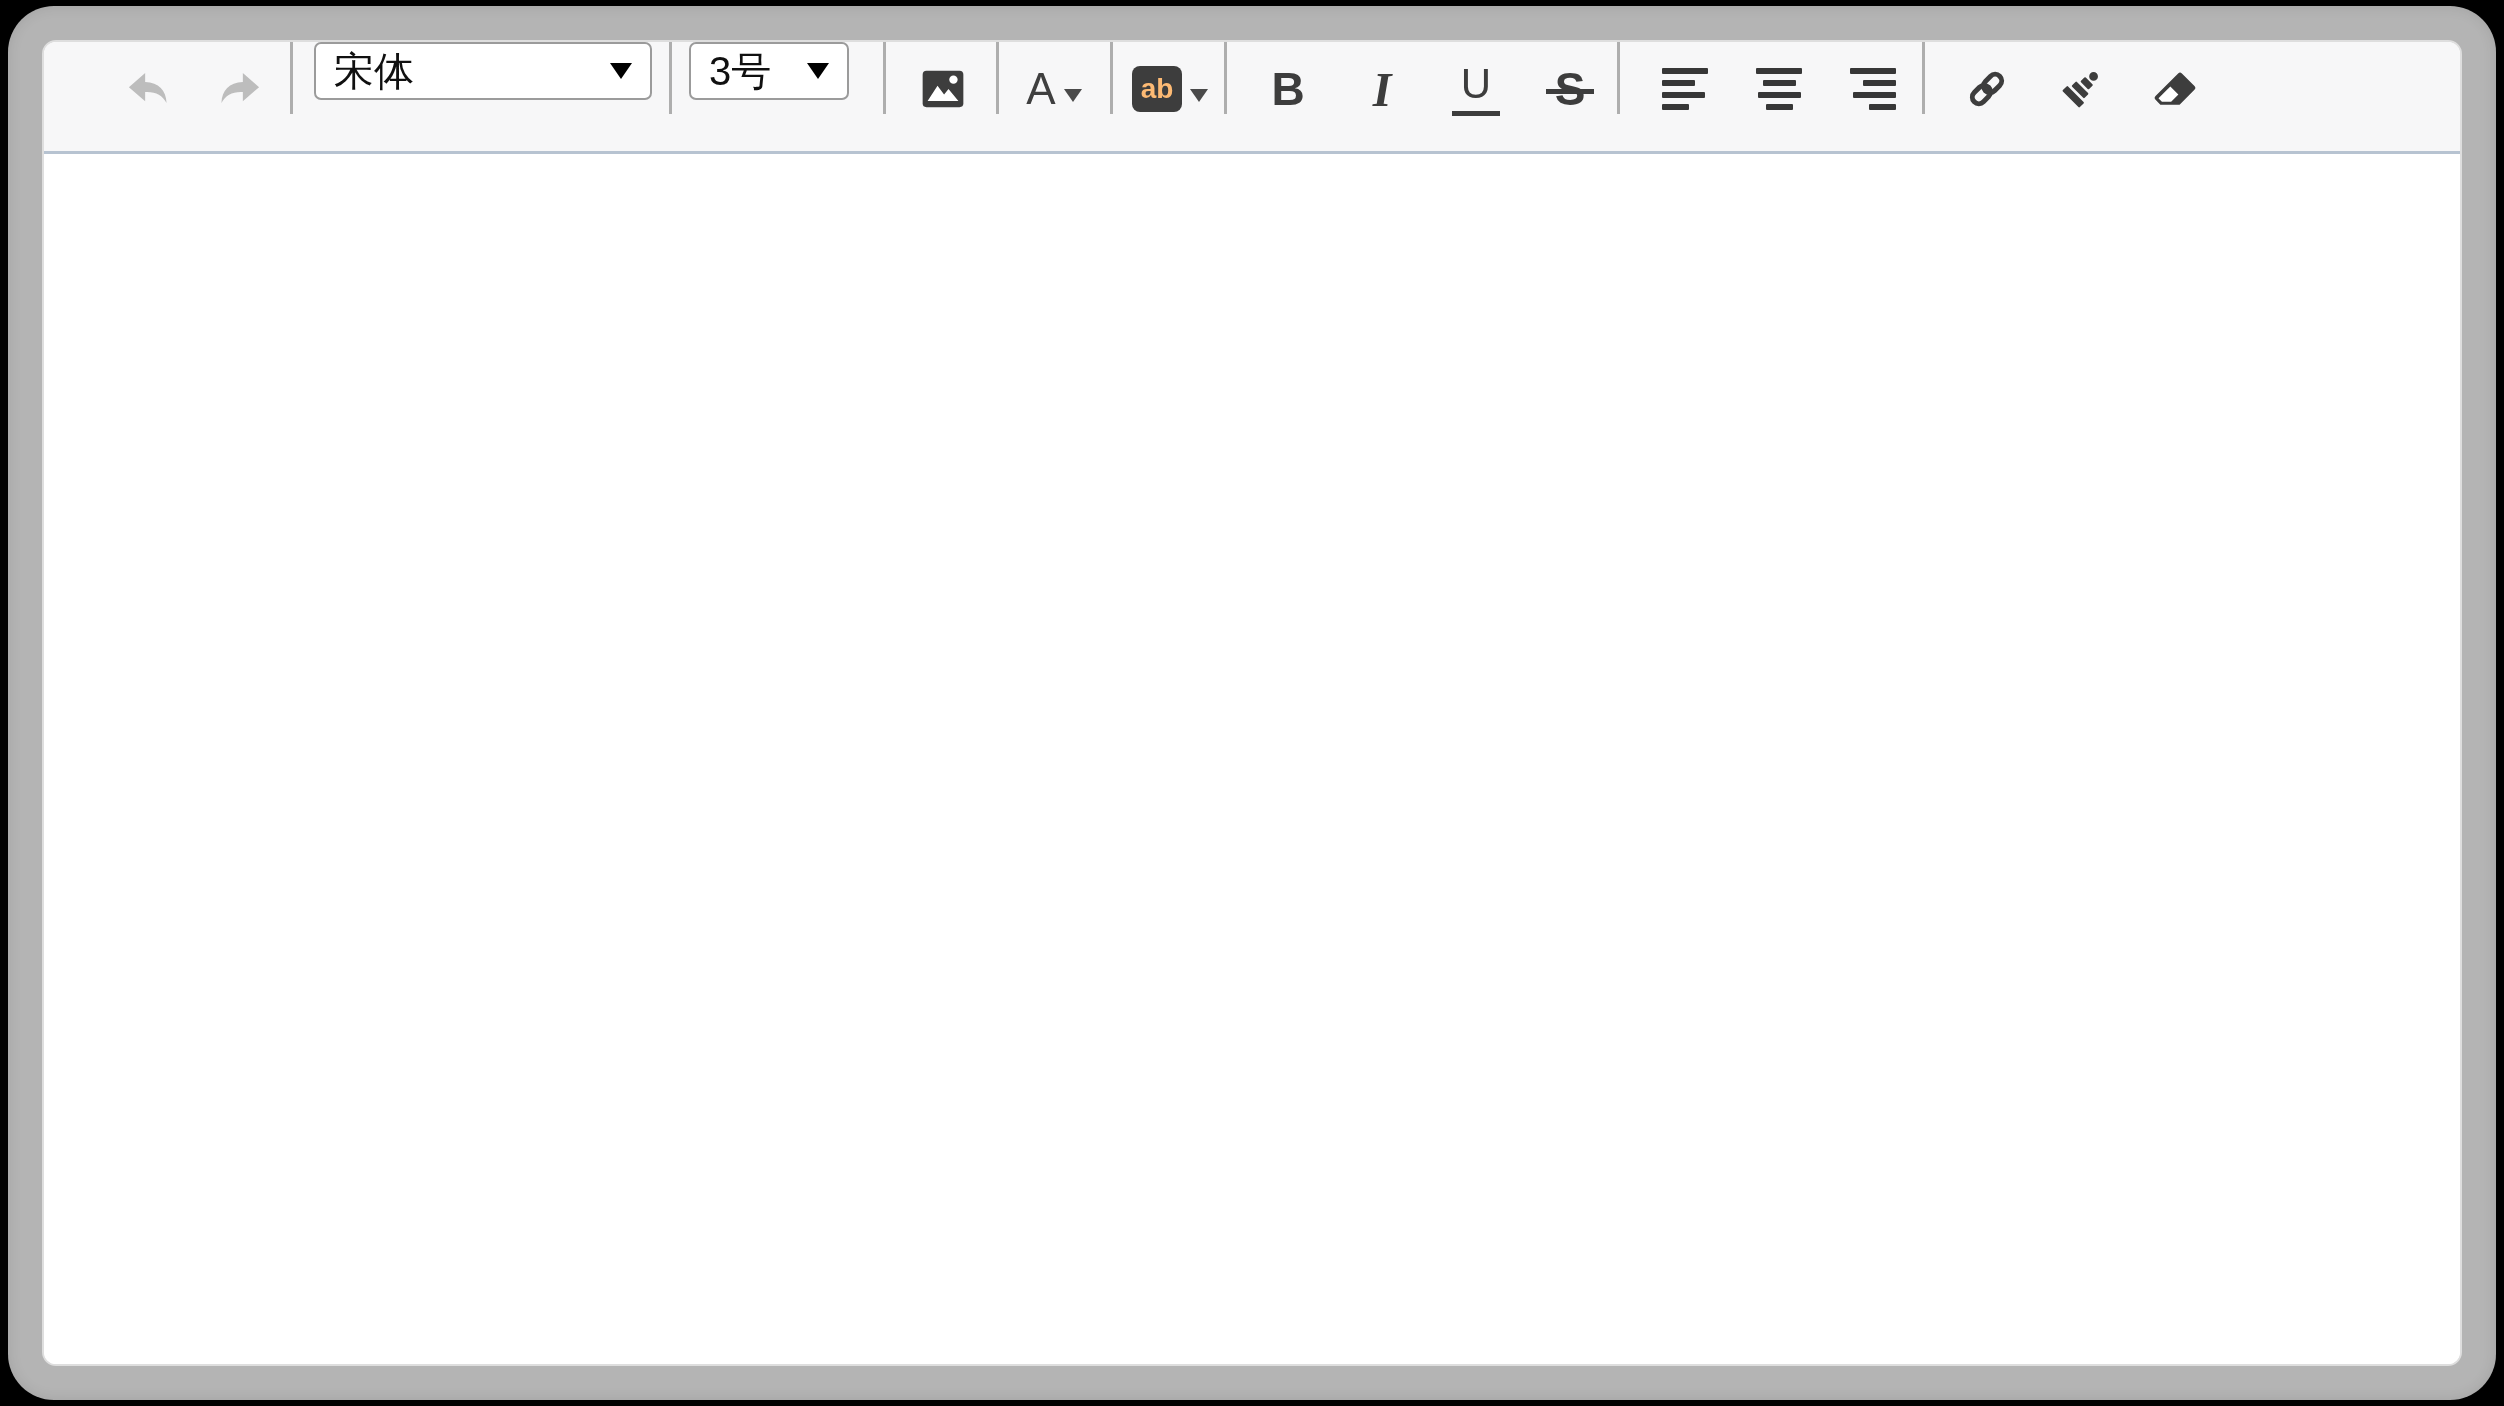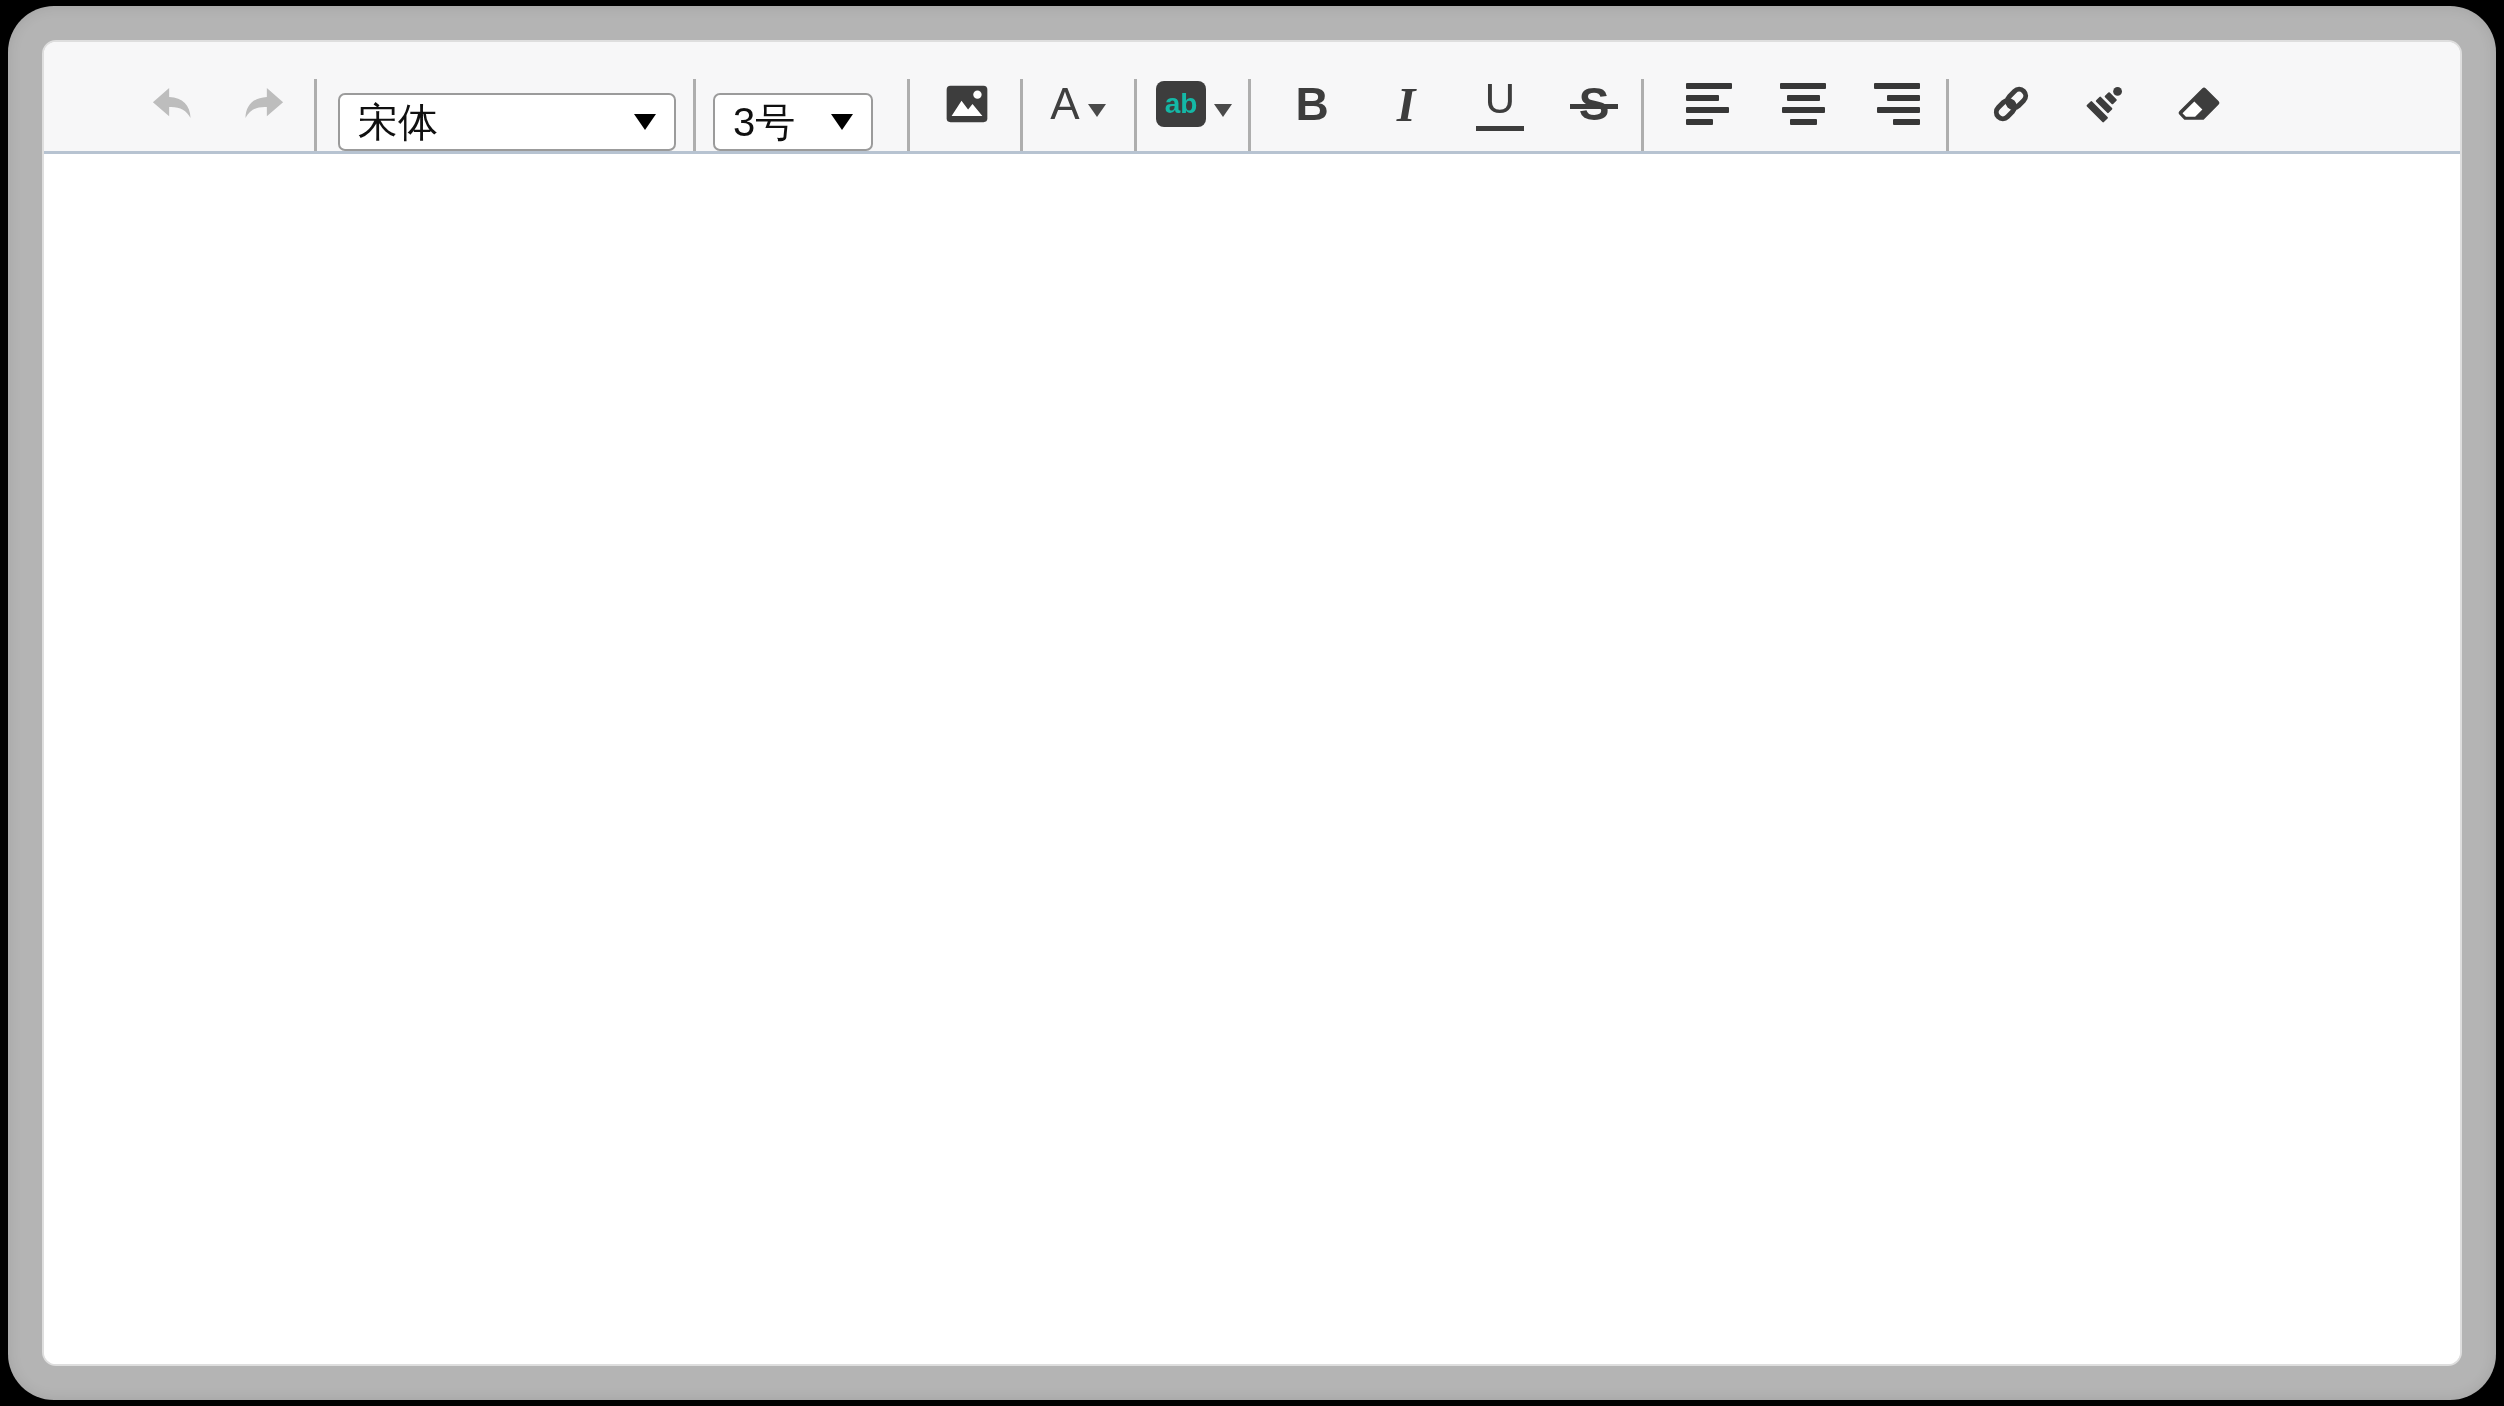--- a/index.html
+++ b/index.html
@@ -9,21 +9,21 @@
   .frame { position:absolute; left:8px; top:6px; width:2488px; height:1394px;
            background:#b4b4b4; border-radius:46px;
            box-shadow: inset 0 0 14px rgba(0,0,0,.10); }
 
   .panel { position:absolute; left:34px; top:34px; right:34px; bottom:34px;
            background:#fff; border:2px solid #dedede; border-radius:14px;
            overflow:hidden; display:flex; flex-direction:column; }
 
   .toolbar { height:112px; flex:0 0 112px; background:#f7f7f8;
              border-bottom:3px solid #b7c3d1;
-             display:flex; align-items:flex-end; padding-left:80px; }
+             display:flex; align-items:flex-start; padding-left:56px; }
 
   .tbtn { width:94px; height:94px; display:flex; align-items:center;
           justify-content:center; background:transparent; border:none;
           cursor:pointer; flex:0 0 auto; }
 
   .sep { width:3px; height:72px; background:#aeaeae; flex:0 0 auto; }
 
   .select { height:58px; background:#fff; border:2px solid #9b9b9b;
             border-radius:7px; display:flex; align-items:center;
             padding:0 18px; flex:0 0 auto; cursor:pointer; }
@@ -50,21 +50,21 @@
   .sbar { position:absolute; left:-9px; right:-9px; top:50%; height:5px;
           background:#3d3d3d; }
 
   .colorwrap { display:flex; align-items:center; }
   .glyph-a { font-size:44px; font-weight:500; color:#3f3f3f; line-height:1; }
   .caret-sm { width:0; height:0; border-left:9px solid transparent;
               border-right:9px solid transparent; border-top:13px solid #4a4a4a;
               margin-left:8px; margin-top:12px; }
   .ab-box { width:50px; height:46px; background:#3d3d3d; border-radius:8px;
             display:flex; align-items:center; justify-content:center; }
-  .ab-box span { font-size:28px; font-weight:700; color:#14b8a6; line-height:1; }
+  .ab-box span { font-size:28px; font-weight:700; color:#fdba74; line-height:1; }
 
   .alignicon { width:46px; height:42px; display:flex; flex-direction:column;
                justify-content:space-between; }
   .alignicon.left  { align-items:flex-start; }
   .alignicon.center{ align-items:center; }
   .alignicon.right { align-items:flex-end; }
   .bar { height:6px; background:#373737; border-radius:1px; }
   .bar.w1{width:46px;} .bar.w2{width:33px;} .bar.w3{width:43px;} .bar.w4{width:27px;}
 
   .content { flex:1; background:#fff; outline:none; padding:30px 40px;

